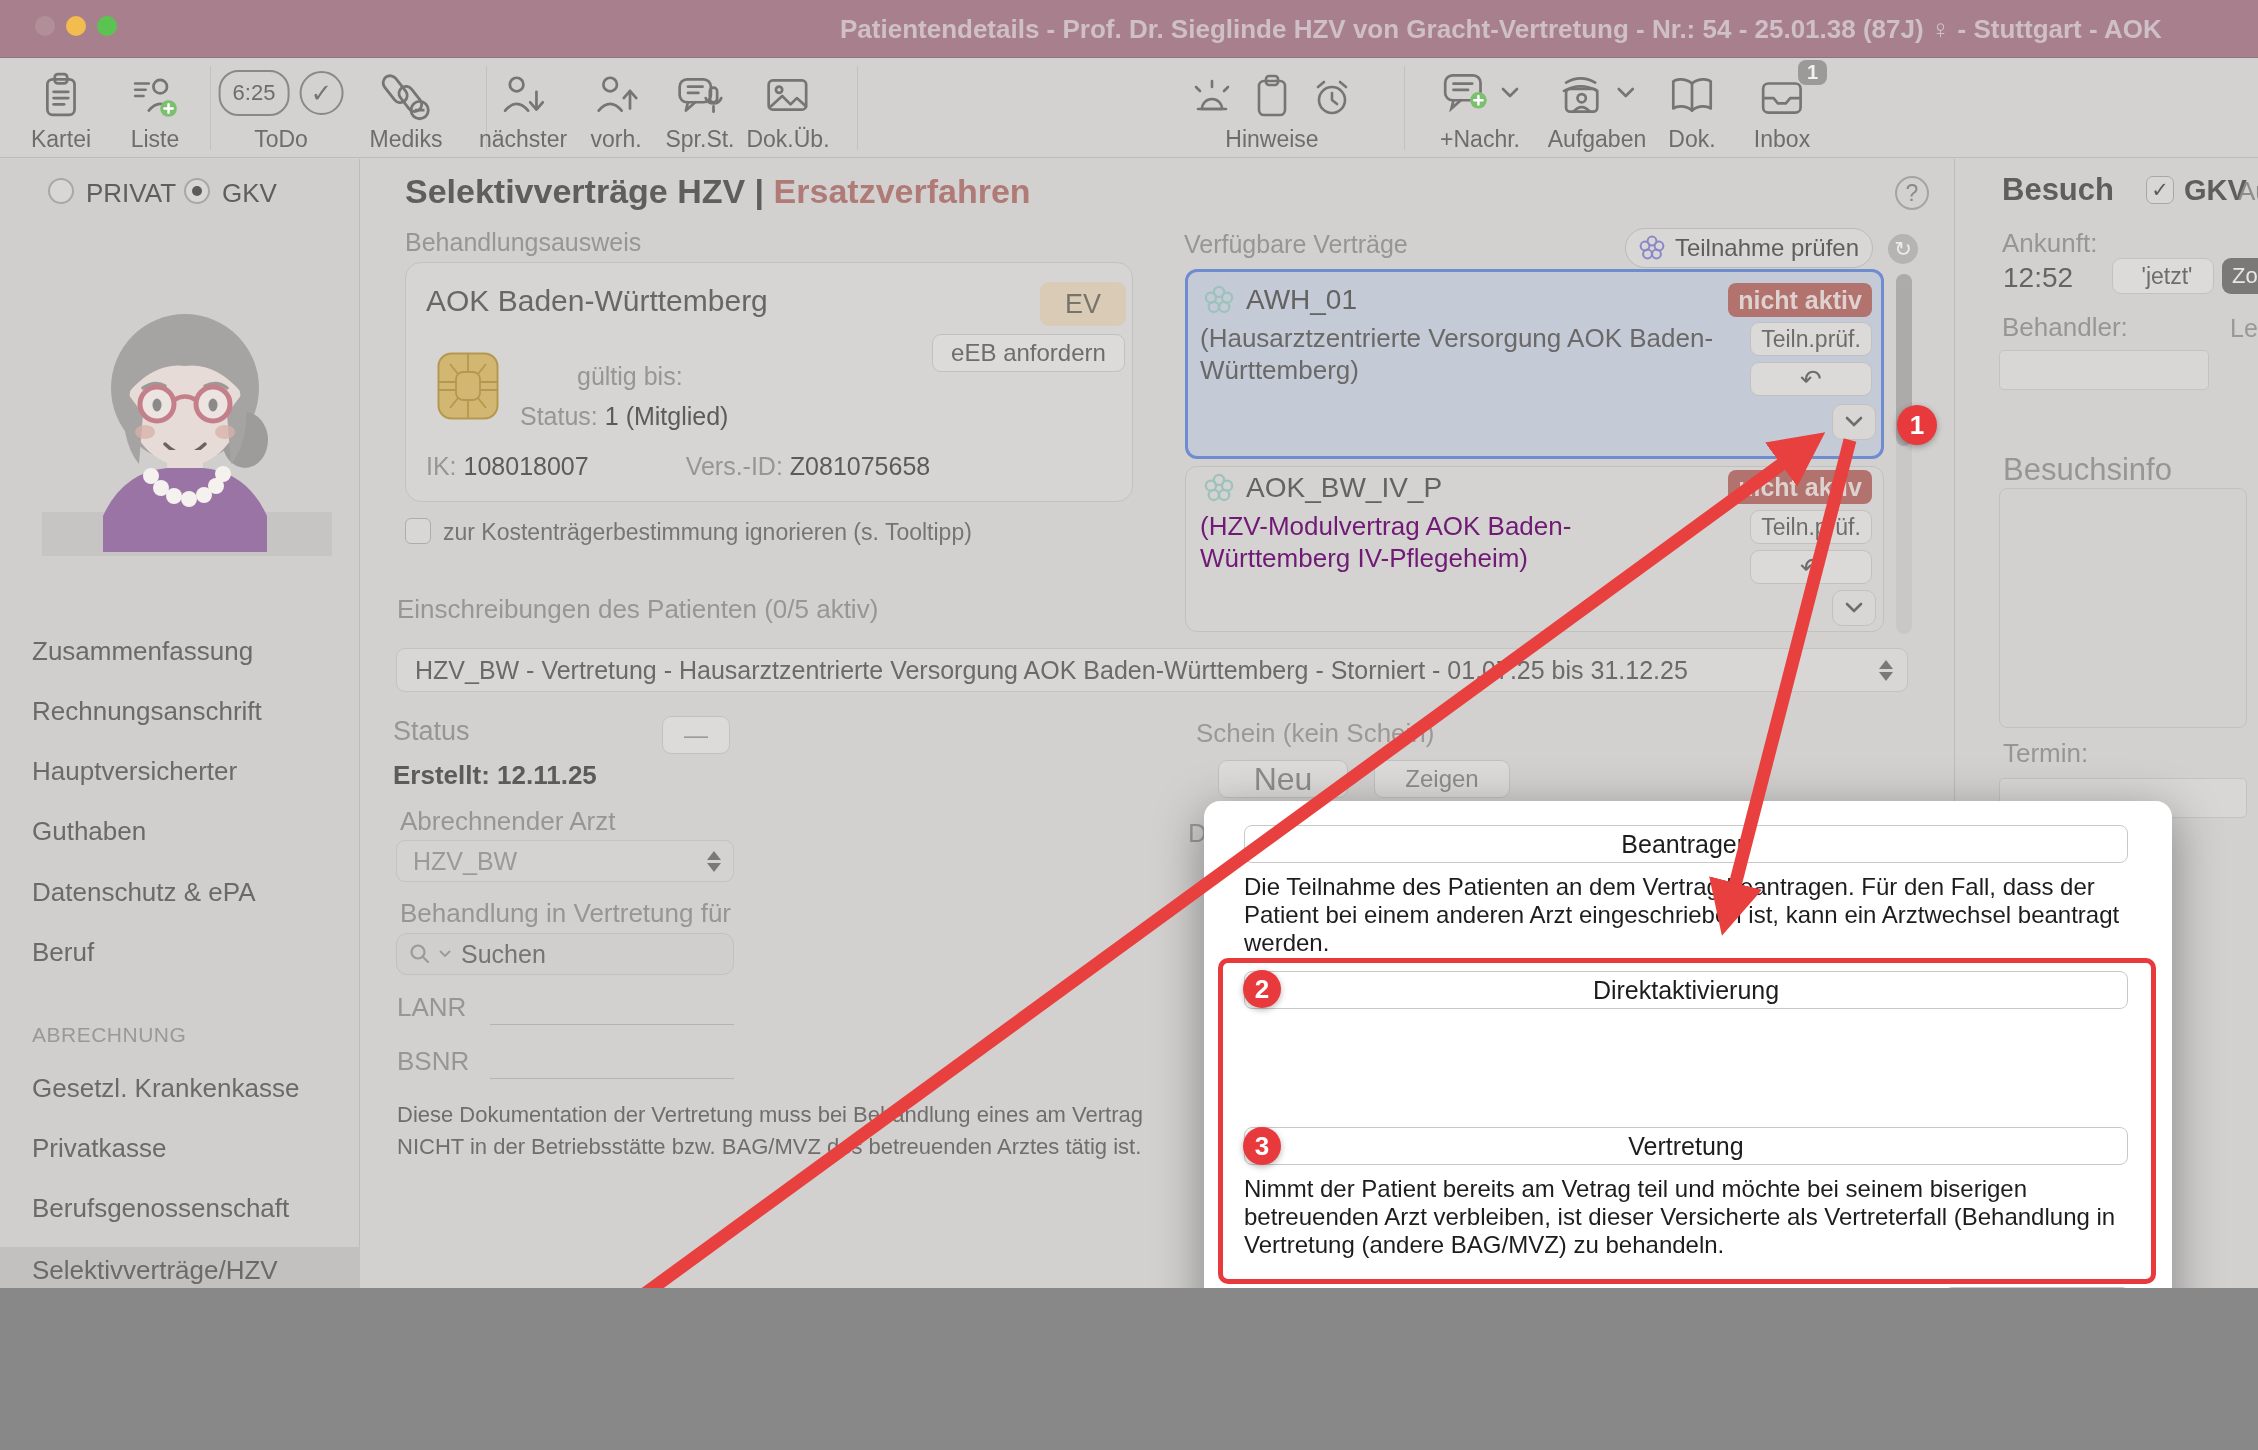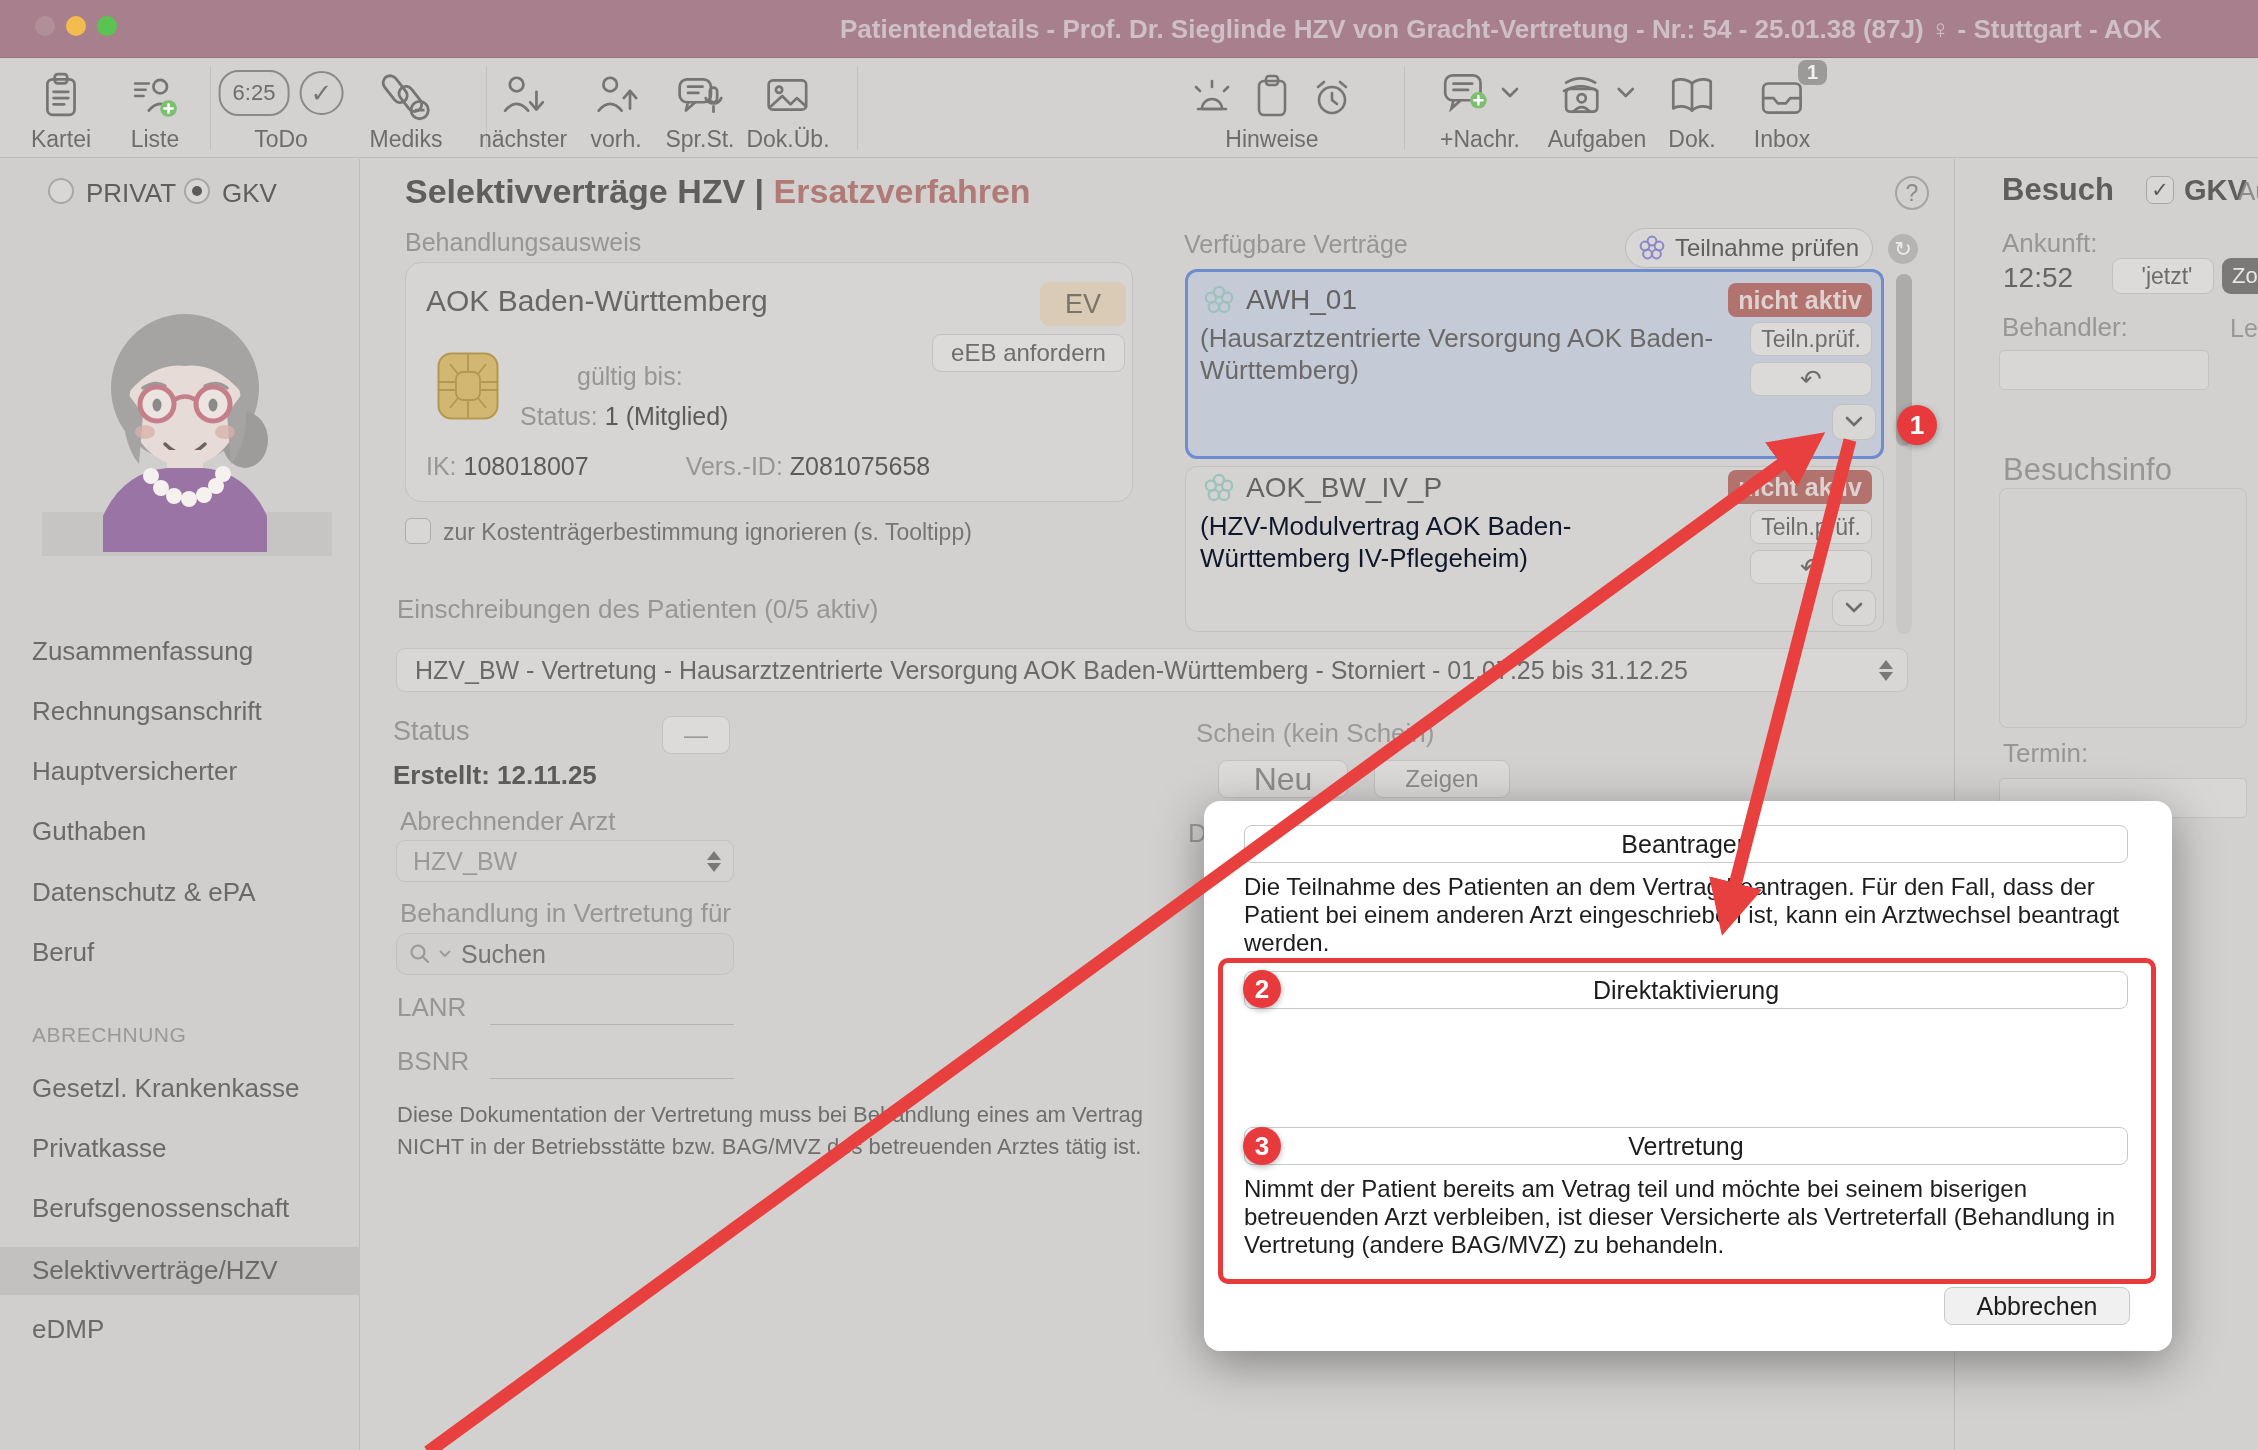--- a/index.html
+++ b/index.html
@@ -1,17 +1,17 @@
 <!DOCTYPE html>
 <html><head>
 <meta charset="utf-8">
 <style>
   html,body{margin:0;padding:0;background:#888;}
   *{box-sizing:border-box;font-family:"Liberation Sans","DejaVu Sans",sans-serif;}
-  #screen{position:relative;width:2258px;height:1450px;background:#d2d1d0;overflow:hidden;}
+  #screen{position:relative;width:2258px;height:1288px;background:#d2d1d0;overflow:hidden;}
   .abs{position:absolute;}
   
   #titlebar{left:0;top:0;width:2258px;height:58px;background:#a8808d;border-bottom:1px solid #93707d;}
   .tl{width:20px;height:20px;border-radius:50%;top:16px;}
   #title-text{left:840px;top:14px;font-size:26px;font-weight:bold;color:#cfbfc6;white-space:nowrap;}
   
   #toolbar{left:0;top:58px;width:2258px;height:100px;background:#d3d2d1;border-bottom:1px solid #bdbcbb;}
   .tbtn{position:absolute;top:6px;transform:translateX(-50%);display:flex;flex-direction:column;align-items:center;gap:4px;}
   .tbtn .ic{height:58px;display:flex;align-items:flex-end;justify-content:center;}
   .tlabel{font-size:23px;color:#6e6d6c;white-space:nowrap;}
@@ -370,21 +370,21 @@
         <g stroke="#9dc2bc" stroke-width="2" fill="none">
           <circle cx="13" cy="6" r="4.4"></circle>
           <circle cx="20" cy="11" r="4.4"></circle>
           <circle cx="17.5" cy="19" r="4.4"></circle>
           <circle cx="8.5" cy="19" r="4.4"></circle>
           <circle cx="6" cy="11" r="4.4"></circle>
         </g>
       </svg>
     <span style="font-size:28px;color:#646362;">AOK_BW_IV_P</span>
   </div>
-  <div class="abs" style="left:1200px;top:510px;width:520px;font-size:26px;line-height:32px;color:#0f172a;">(HZV-Modulvertrag AOK Baden-Württemberg IV-Pflegeheim)</div>
+  <div class="abs" style="left:1200px;top:510px;width:520px;font-size:26px;line-height:32px;color:#701a75;">(HZV-Modulvertrag AOK Baden-Württemberg IV-Pflegeheim)</div>
   <div class="abs contract-badge" style="left:1728px;top:470px;width:144px;height:34px;">nicht aktiv</div>
   <div class="abs btn" style="left:1750px;top:510px;width:122px;height:34px;font-size:23px;background:#dbdad9;">Teiln.prüf.</div>
   <div class="abs btn" style="left:1750px;top:550px;width:122px;height:34px;font-size:26px;background:#dbdad9;">↶</div>
   <div class="abs chev-btn" style="left:1832px;top:590px;width:44px;height:36px;">
     <svg width="20" height="12" viewBox="0 0 20 12">
         <path d="M3,2 l7,7 l7,-7" stroke="#6e6d6c" stroke-width="2.6" fill="none" stroke-linecap="round"></path>
       </svg>
   </div>
 
   <div class="abs" style="left:1896px;top:274px;width:16px;height:360px;background:#c9c8c7;border-radius:8px;"></div>

